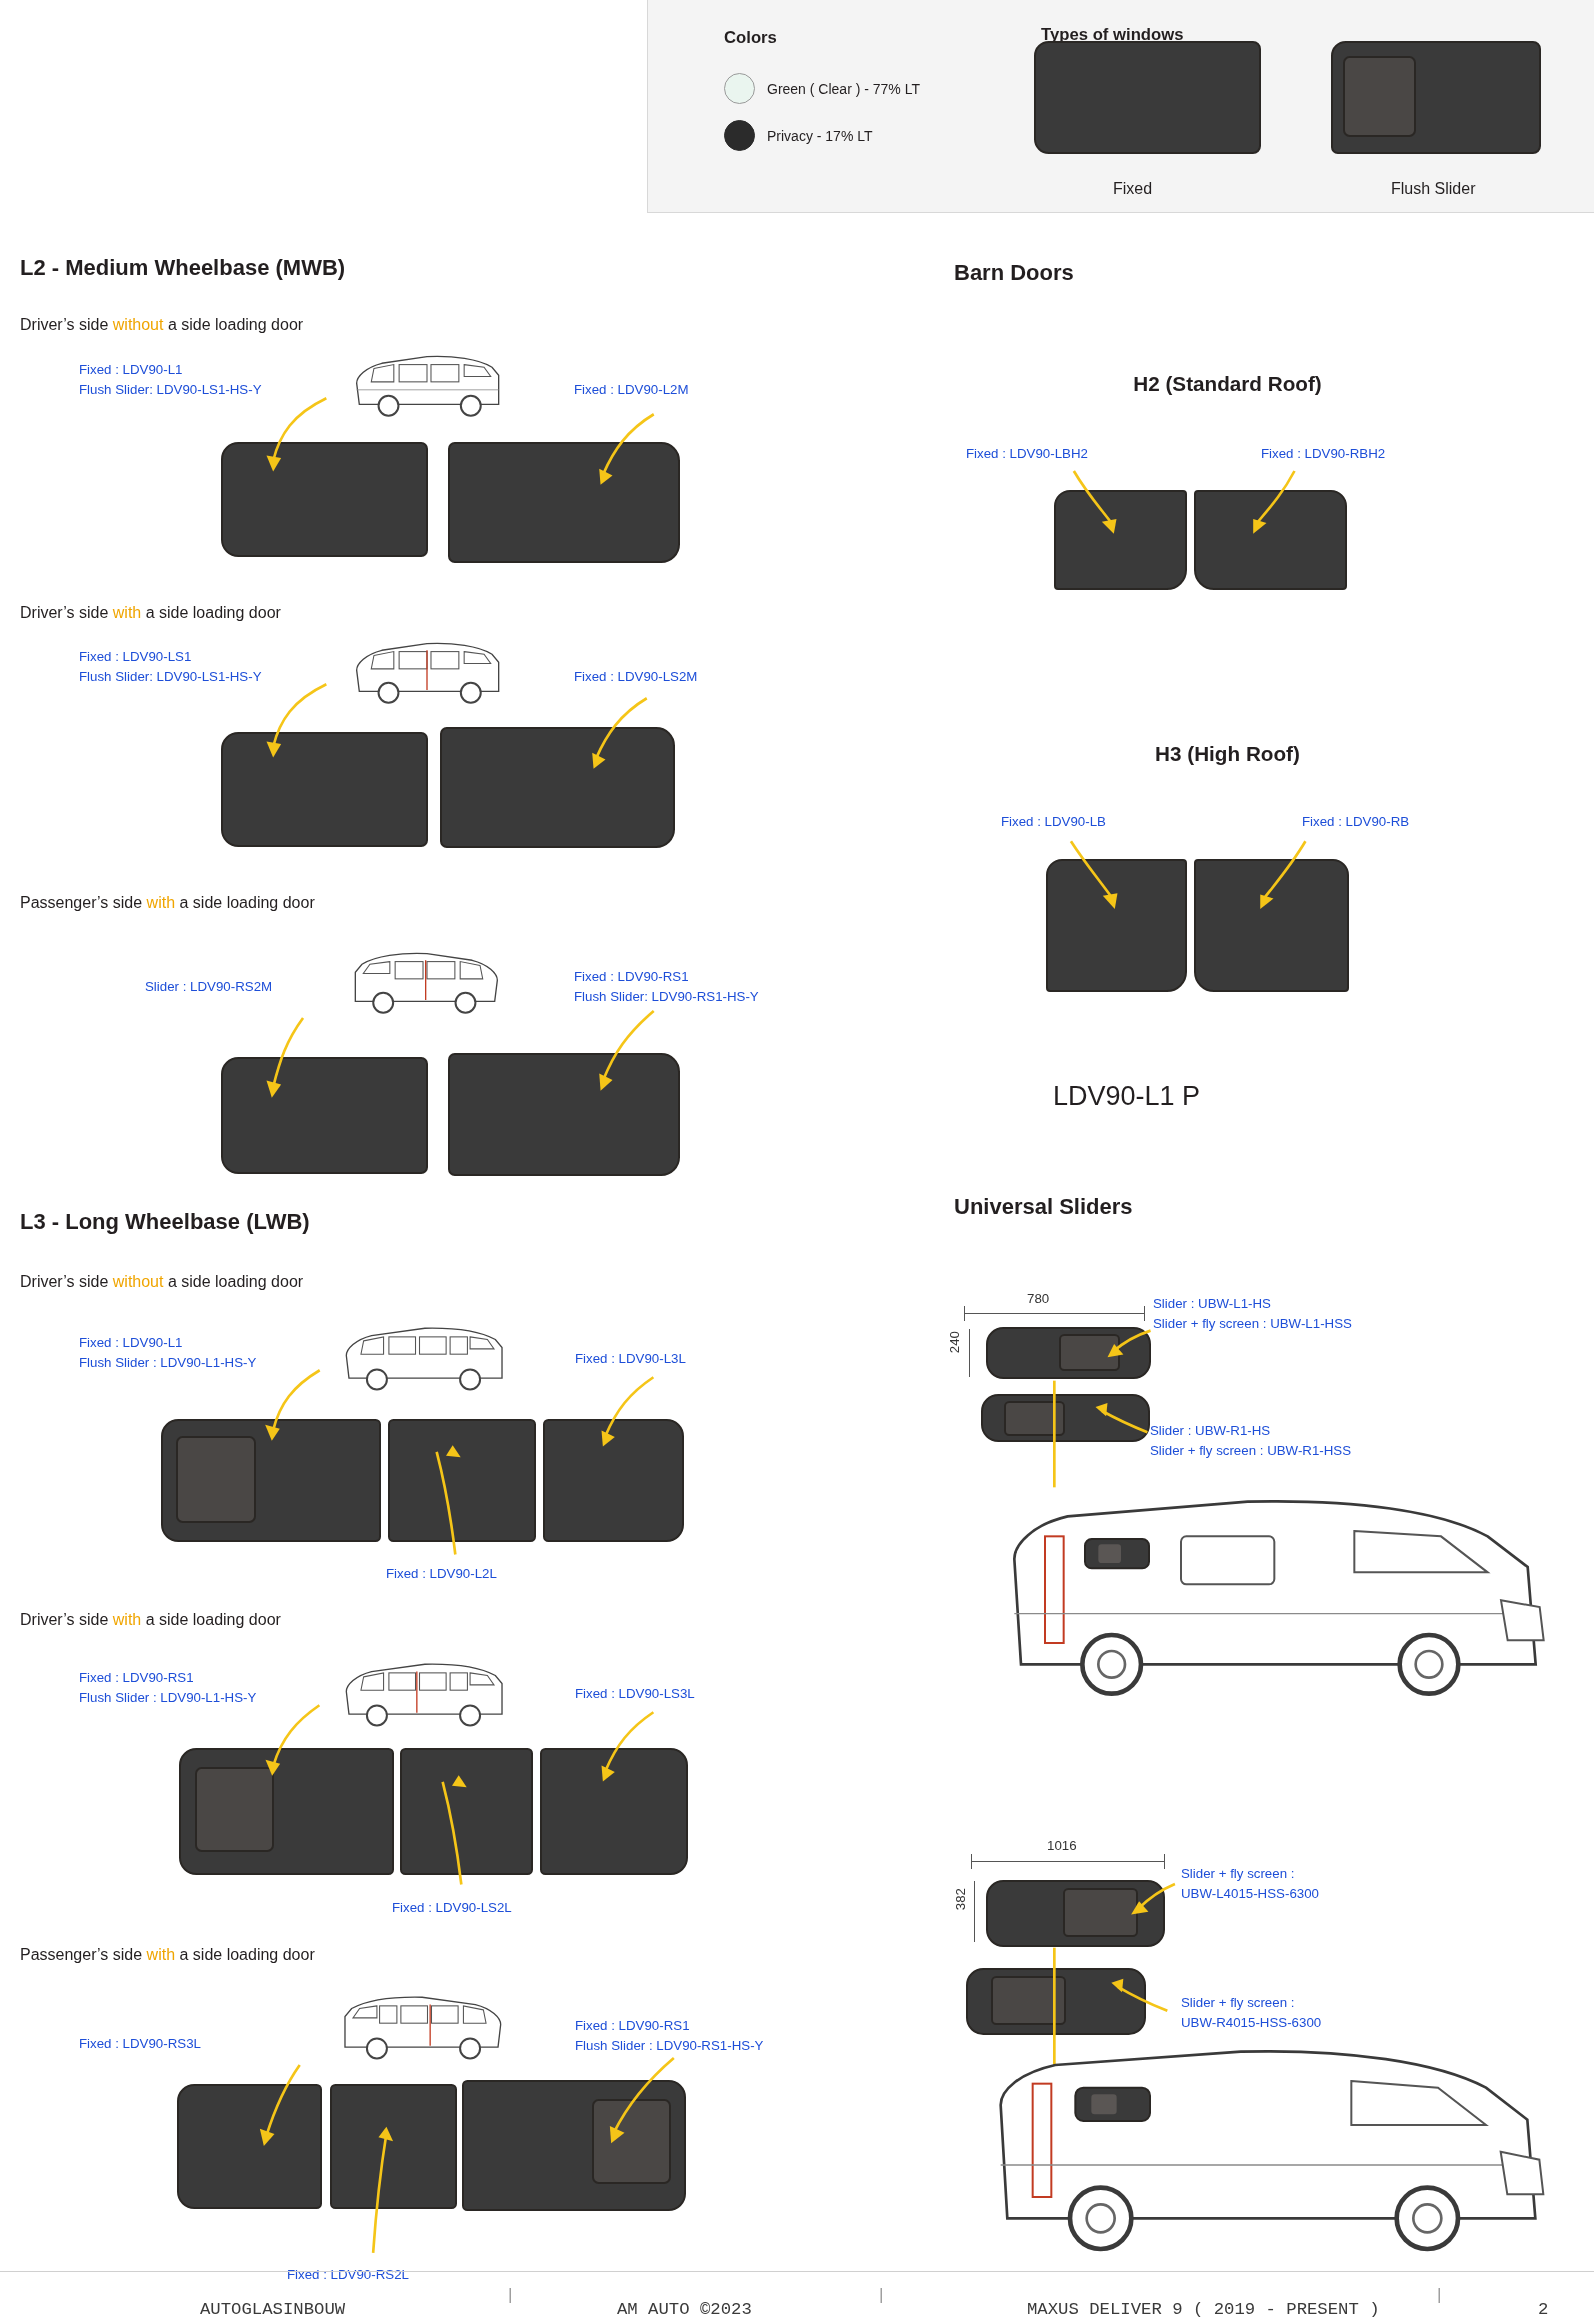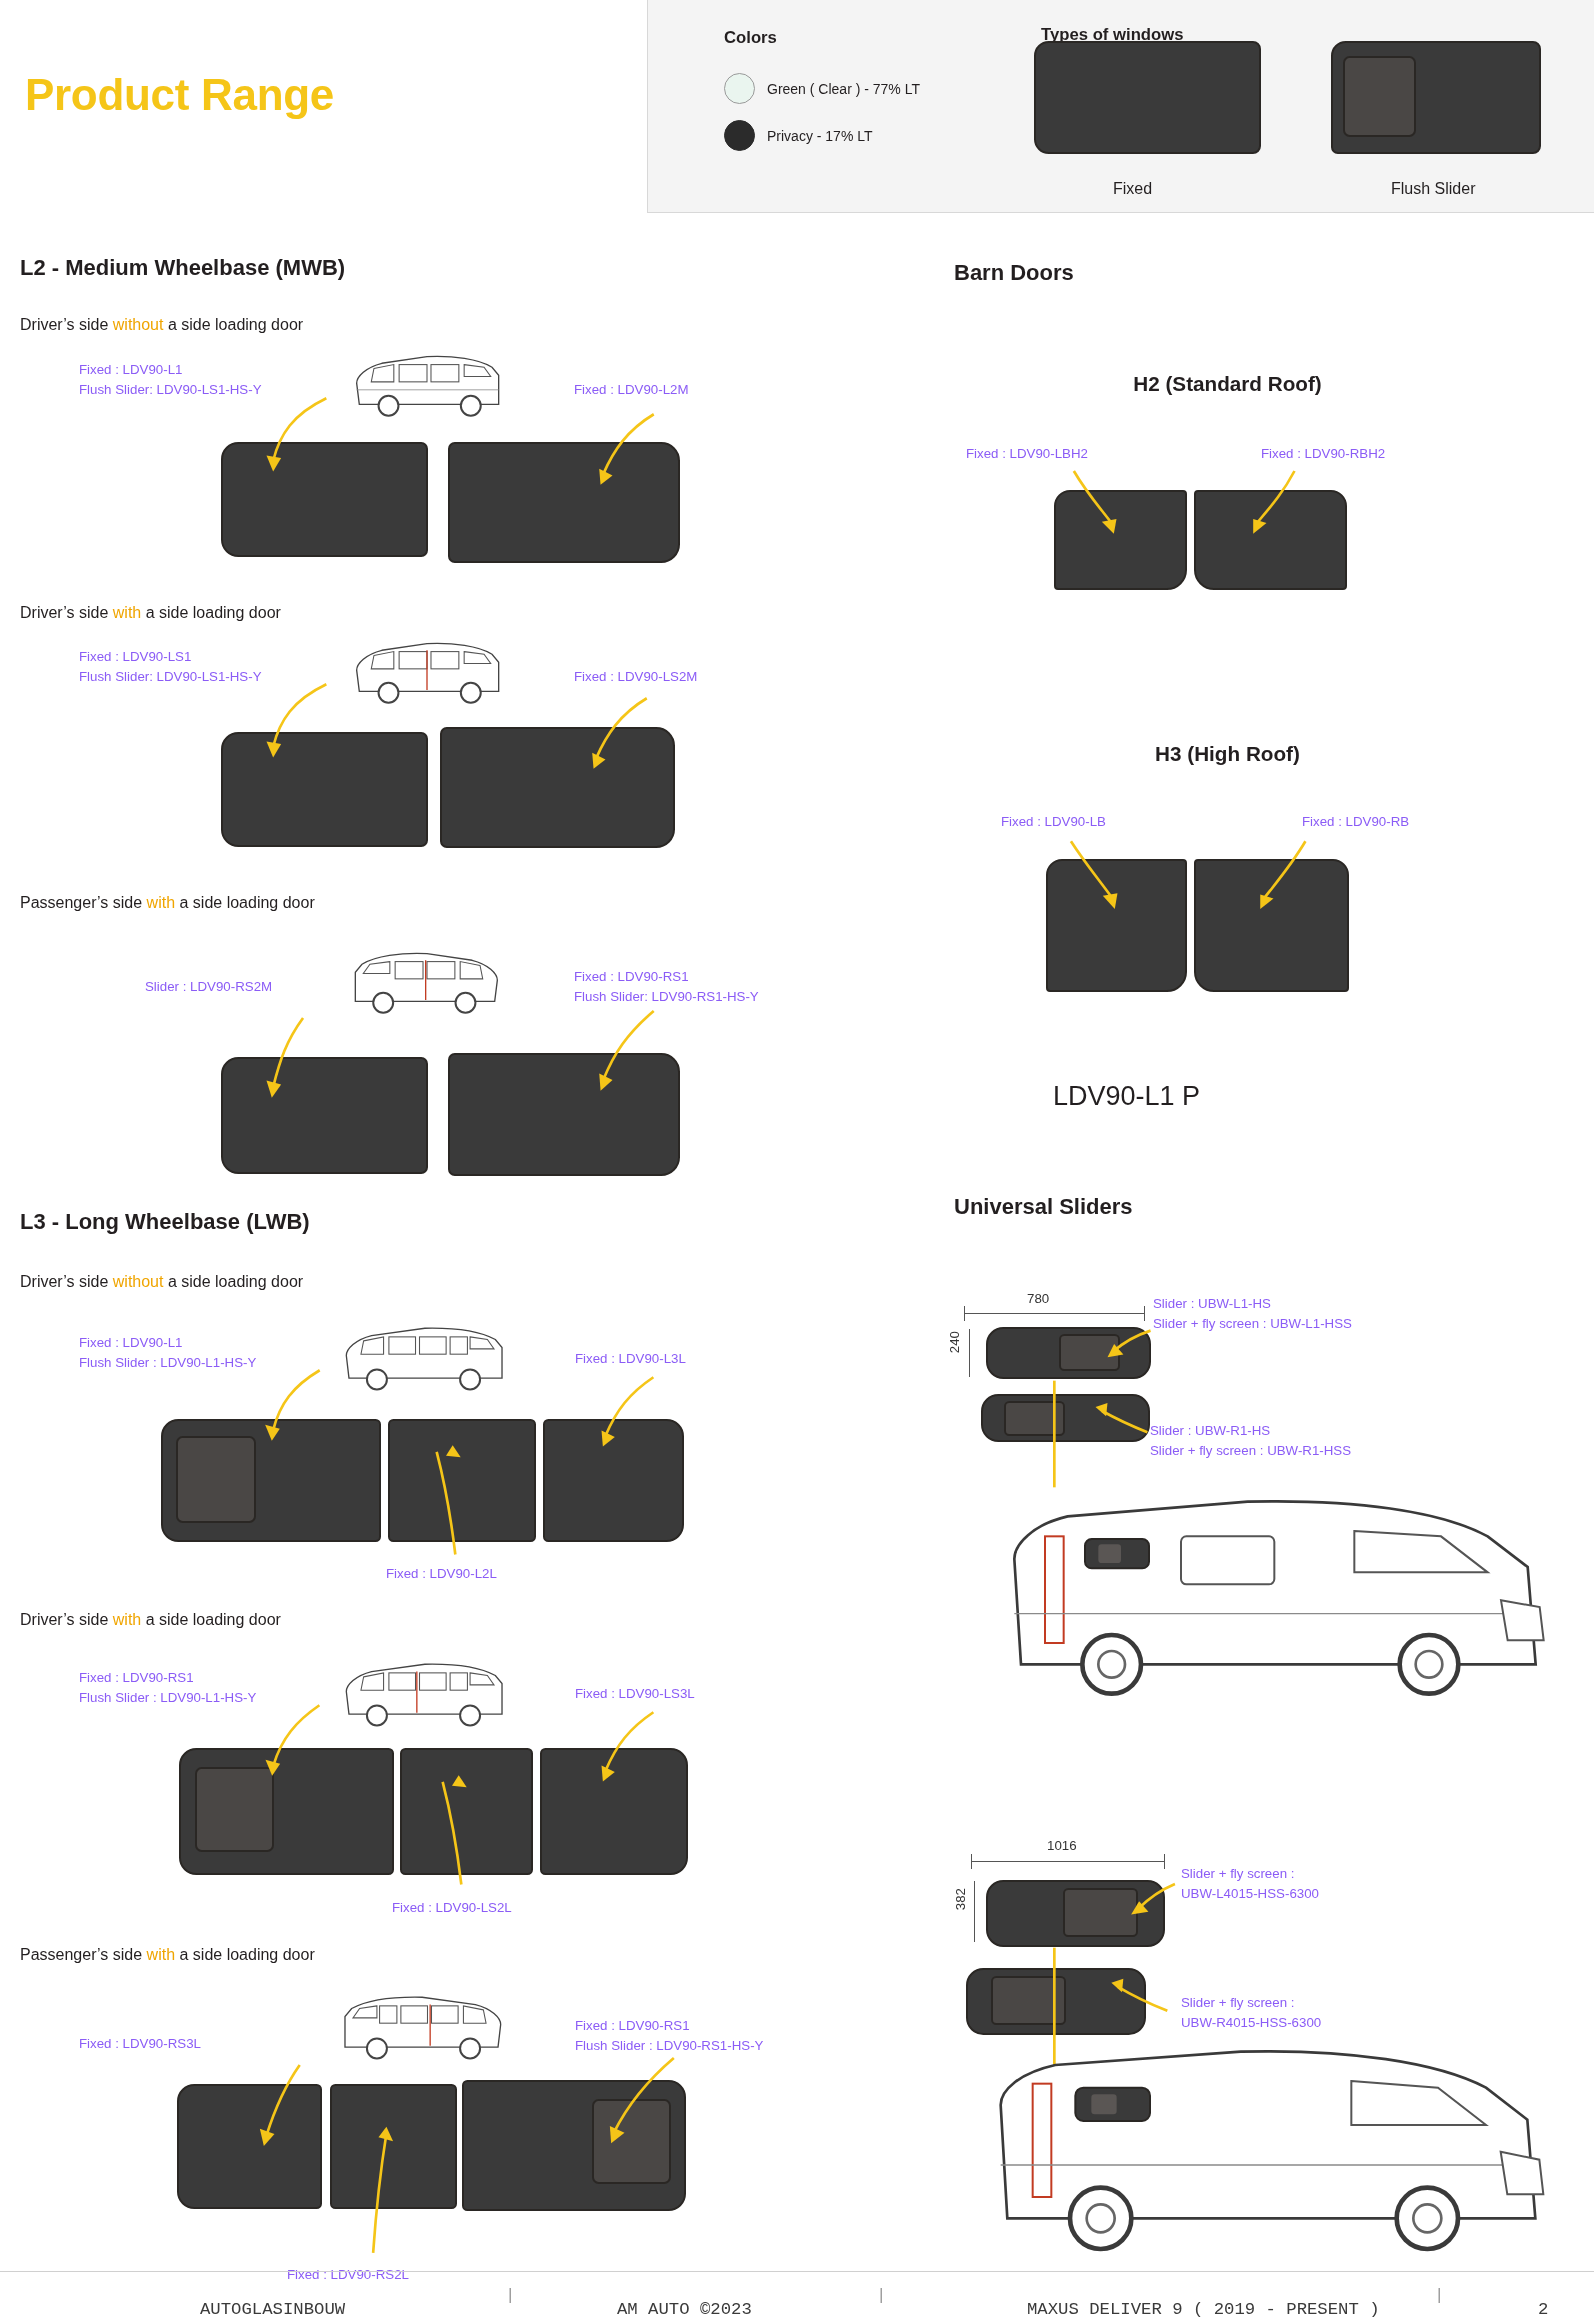--- a/index.html
+++ b/index.html
@@ -36,21 +36,21 @@
   .win{background:#3a3a3a;border:2px solid #2a2724;box-sizing:border-box;}
   .win-inner{position:absolute;background:#4a4745;border:2px solid #2a2724;box-sizing:border-box;}
 
   
   .sec-h{position:absolute;font-size:22px;font-weight:bold;}
   .sub-h{position:absolute;font-size:16px;}
   .sub-h .hl{color:#f0a500;}
   .center-h{position:absolute;font-size:20.7px;font-weight:bold;text-align:center;}
 
   
-  .code{position:absolute;font-size:13.3px;color:#8b5cf6;white-space:pre-line;line-height:1.5;}
+  .code{position:absolute;font-size:13.3px;color:#1d4ed8;white-space:pre-line;line-height:1.5;}
 
   
   svg.arrow{position:absolute;overflow:visible;}
   .arrow path{stroke:#f5c518;stroke-width:4;fill:none;}
   .arrow polygon{fill:#f5c518;}
 
   
   .van{position:absolute;}
   .van svg{display:block;}
 
@@ -66,21 +66,20 @@
 
   .big-code{position:absolute;font-size:27px;}
 </style>
 </head>
 <body>
 
 <div class="page">
 
   <div class="legend-box"></div>
 
-  <div class="title">Product Range</div>
 
   <div class="legend-colors-title">Colors</div>
 
   <div class="legend-row" style="left:724px;top:73px;">
     <span class="swatch green"></span>
     <span class="legend-label">Green ( Clear ) - 77% LT</span>
   </div>
   <div class="legend-row" style="left:724px;top:120px;">
     <span class="swatch privacy"></span>
     <span class="legend-label">Privacy - 17% LT</span>

